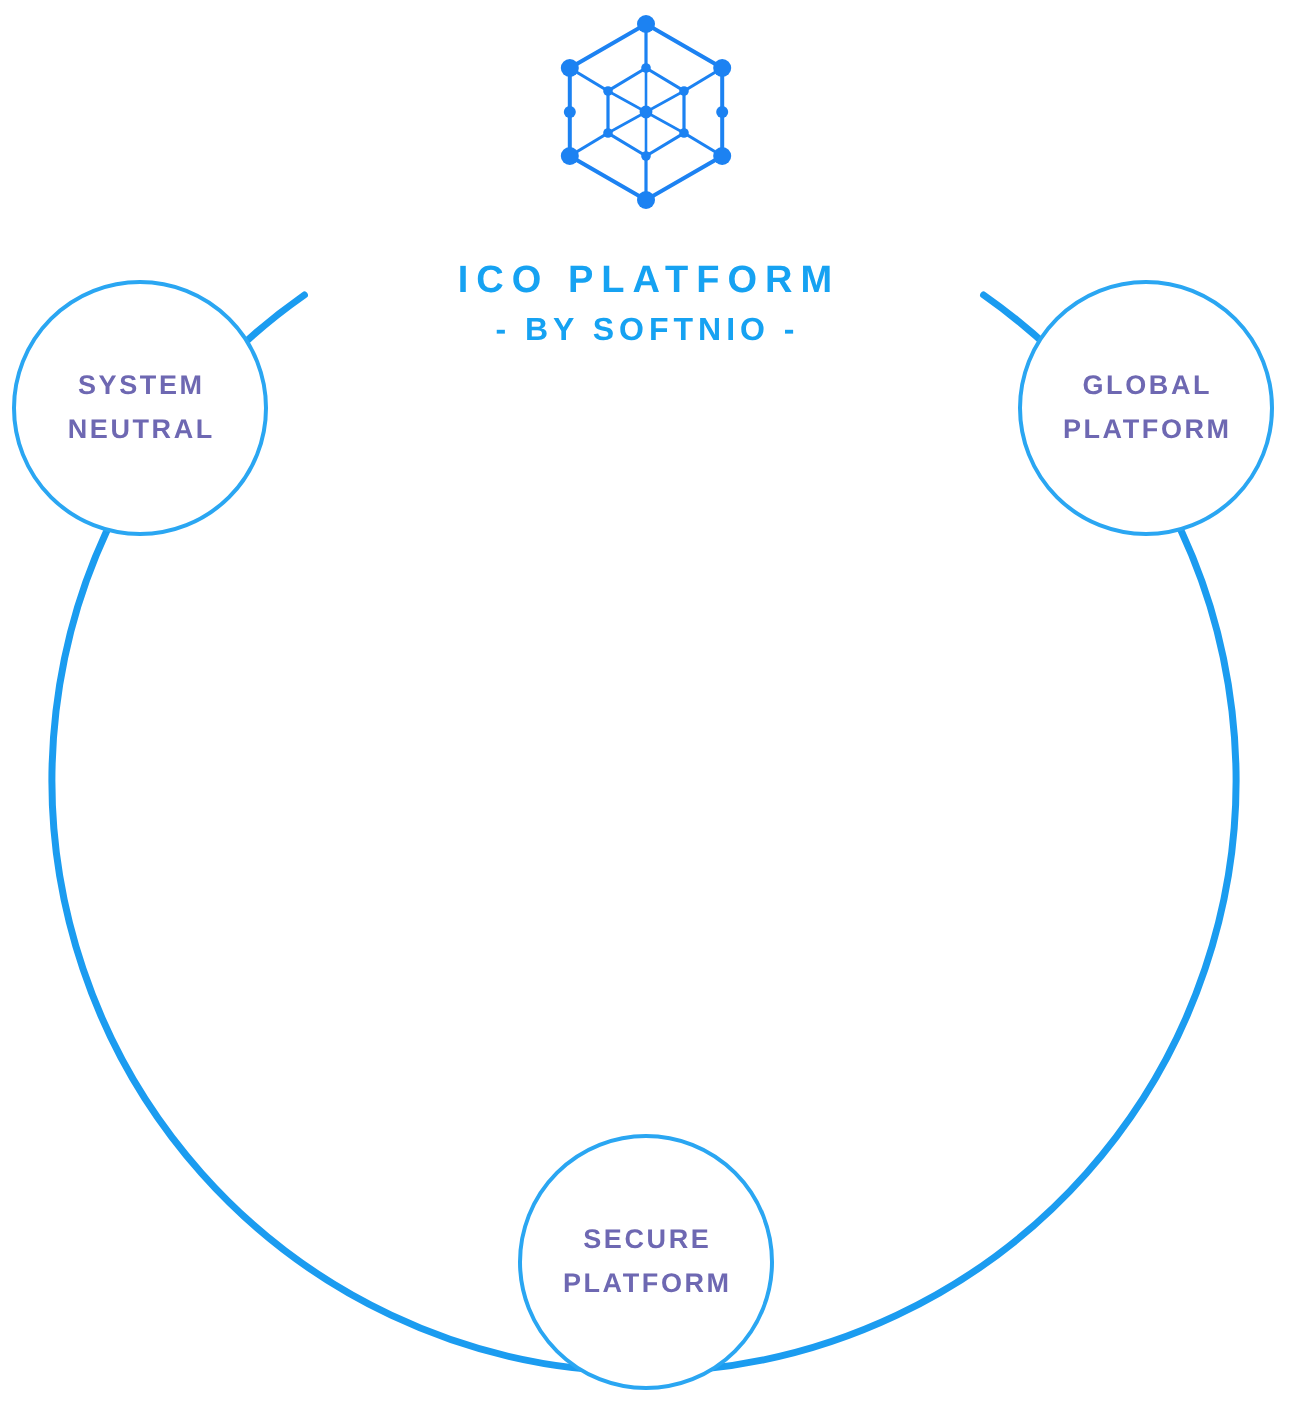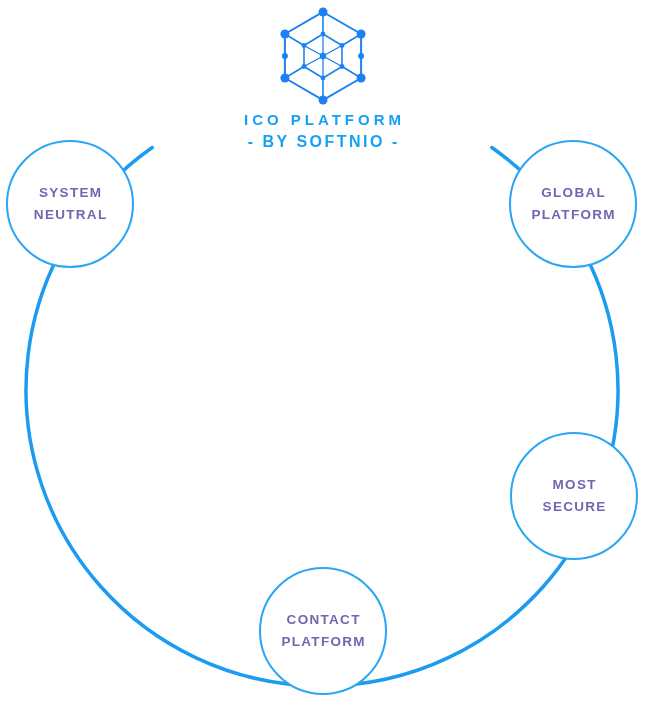--- a/index.html
+++ b/index.html
@@ -22,23 +22,23 @@
   .ring{stroke:var(--accent-blue);fill:none;}
   .brand{
     position:absolute;left:0;right:0;top:0;
     display:flex;flex-direction:column;align-items:center;
     z-index:3;
   }
   .brand-icon{margin-top:6px;}
   .ic-s{fill:none;stroke:var(--icon-blue);}
   .ic-f{fill:var(--icon-blue);stroke:none;}
   .brand-title{
-    margin-top:5px;
+    margin-top:24px;
     color:var(--title-blue);
-    font-size:15px;font-weight:bold;
+    font-size:19px;font-weight:bold;
     letter-spacing:4px;
     text-indent:4px;
   }
   .brand-subtitle{
     margin-top:5px;
     color:var(--title-blue);
     font-size:16px;font-weight:bold;
     letter-spacing:2.5px;
     text-indent:2.5px;
   }
@@ -124,23 +124,19 @@
     <span>SYSTEM</span>
     <span>NEUTRAL</span>
   </div>
 
   <div class="node node-tr">
     <span>GLOBAL</span>
     <span>PLATFORM</span>
   </div>
 
 
-  <div class="node node-mr">
-    <span>MOST</span>
-    <span>SECURE</span>
-  </div>
 
   <div class="node node-bc">
-    <span>CONTACT</span>
+    <span>SECURE</span>
     <span>PLATFORM</span>
   </div>
 
 </div>
 
 </body></html>

